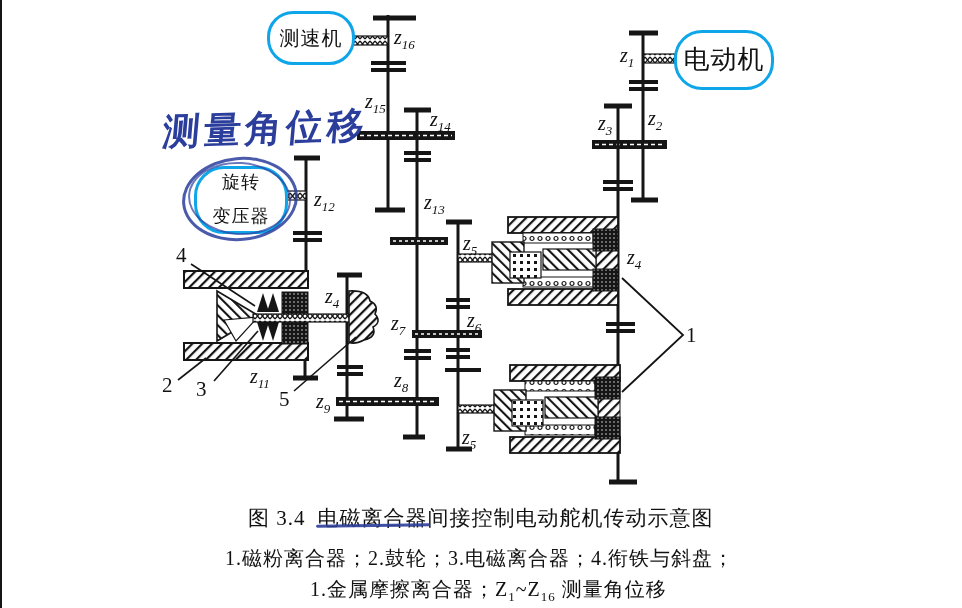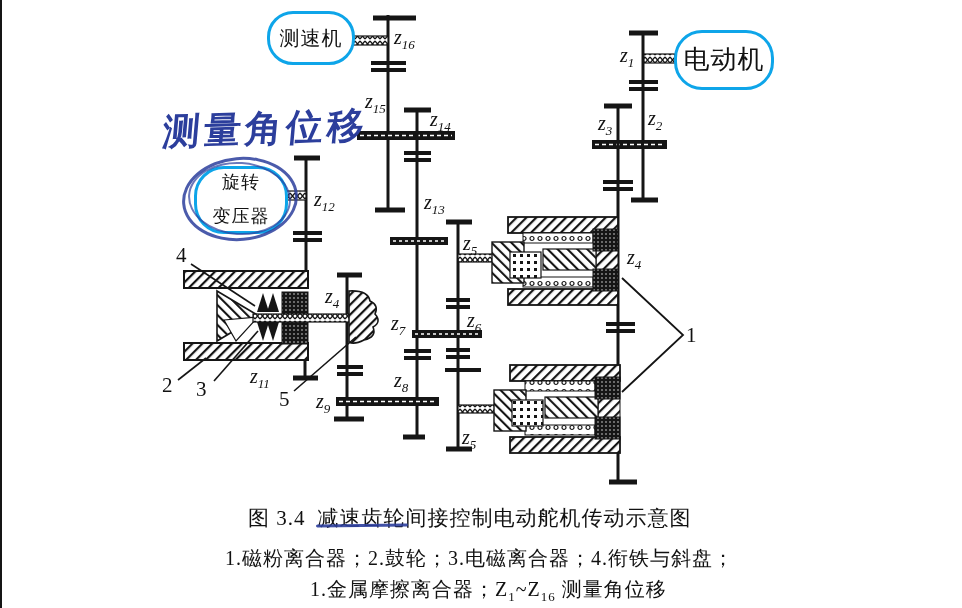--- a/index.html
+++ b/index.html
@@ -239,19 +239,19 @@
   <span class="zl" style="left:365px;top:90px"><i>z</i><sub>15</sub></span>
   <span class="zl" style="left:394px;top:26px"><i>z</i><sub>16</sub></span>
 
   <span class="pl" style="left:686px;top:323px">1</span>
   <span class="pl" style="left:162px;top:373px">2</span>
   <span class="pl" style="left:196px;top:377px">3</span>
   <span class="pl" style="left:176px;top:243px">4</span>
   <span class="pl" style="left:279px;top:387px">5</span>
 
   <div class="cap" id="cap-title">
-    <span>图 3.4</span><span class="struck"><span>减速齿轮</span><span class="strike-line"></span></span><span>间接控制电动舵机传动示意图</span>
+    <span>图 3.4</span><span class="struck"><span>电磁离合器</span><span class="strike-line"></span></span><span>间接控制电动舵机传动示意图</span>
   </div>
   <div class="cap" id="cap-legend-1">1.磁粉离合器；2.鼓轮；3.电磁离合器；4.衔铁与斜盘；</div>
   <div class="cap" id="cap-legend-2">
     <span>1.金属摩擦离合器；</span><span>Z</span><sub>1</sub><span>~</span><span>Z</span><sub>16</sub><span> 测量角位移</span>
   </div>
 </div>
 
 </body></html>

